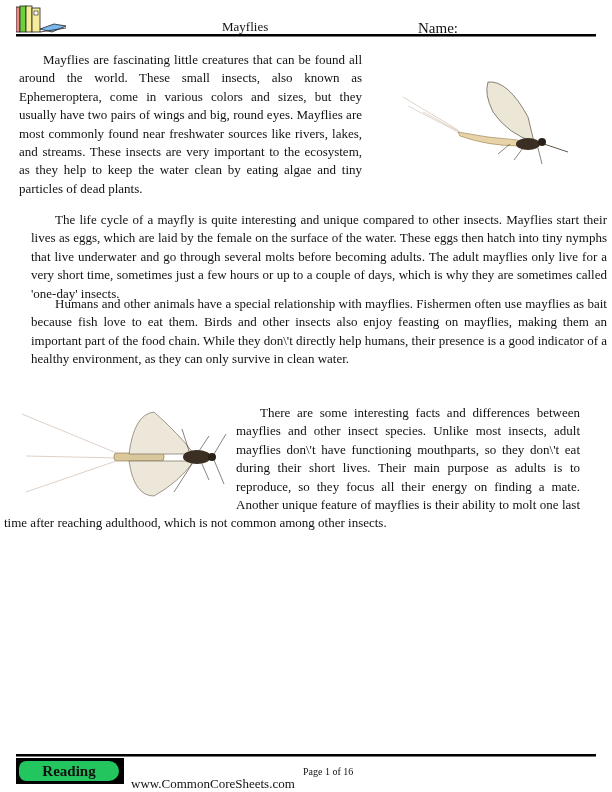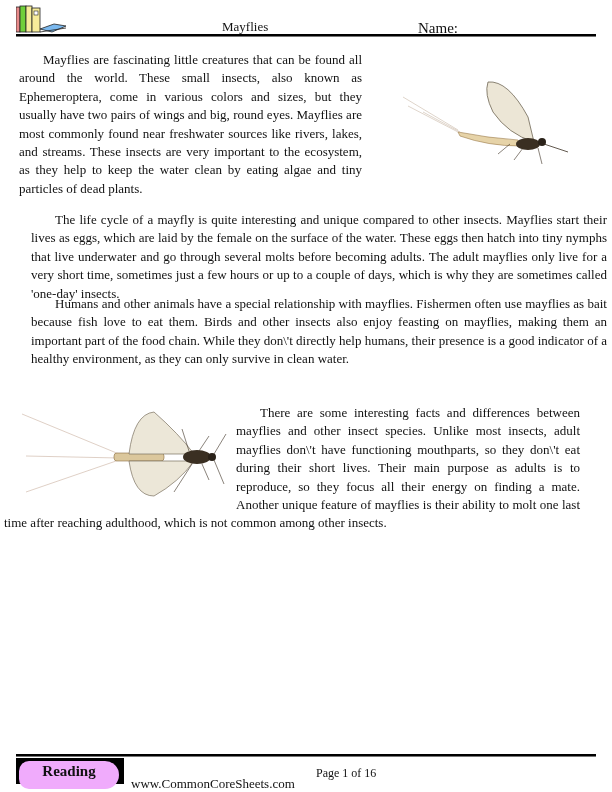--- a/index.html
+++ b/index.html
@@ -13,24 +13,24 @@
   .para { position: absolute; font-size: 13px; line-height: 18.4px; text-align: justify; margin: 0; }
   .para .indent { display: inline-block; width: 24px; }
   #p1 { left: 19px; top: 51px; width: 343px; }
   #p2 { left: 31px; top: 211px; width: 576px; }
   #p3 { left: 31px; top: 295px; width: 576px; }
   #p4 { left: 4px; top: 404px; width: 576px; }
   .float-img { float: left; width: 230px; height: 100px; margin-right: 2px; }
   .img1 { position: absolute; left: 398px; top: 72px; width: 182px; height: 100px; }
   .footer-rule { position: absolute; left: 16px; top: 754px; width: 580px; height: 2px; background: #000; border-bottom: 1px solid #777; }
   .badge { position: absolute; left: 16px; top: 758px; width: 108px; height: 26px; background: #000; }
-  .badge-inner { position: absolute; left: 3px; top: 3px; width: 100px; height: 28px; background: #f0abfc;
+  .badge-inner { position: absolute; left: 3px; top: 3px; width: 100px; height: 20px; background: #22c55e;
                  border-radius: 10px 14px 14px 10px; text-align: center; font-weight: bold; font-size: 15px; line-height: 20px; }
   .site { position: absolute; left: 131px; top: 776px; font-size: 13px; }
-  .page-num { position: absolute; left: 316px; top: 766px; font-size: 12px; }
+  .page-num { position: absolute; left: 303px; top: 766px; font-size: 10px; }
 </style>
 </head>
 <body>
 
 <div class="header">
   <svg class="logo" viewBox="0 0 60 30">
     <rect x="0" y="3" width="4" height="25" fill="#e88a8a" stroke="#222" stroke-width="0.8"></rect>
     <rect x="4" y="2" width="6" height="26" fill="#6fcf3a" stroke="#222" stroke-width="0.8"></rect>
     <rect x="10" y="2" width="6" height="26" fill="#f6ec9a" stroke="#222" stroke-width="0.8"></rect>
     <rect x="16" y="4" width="8" height="24" fill="#f6ec9a" stroke="#222" stroke-width="0.8"></rect>

